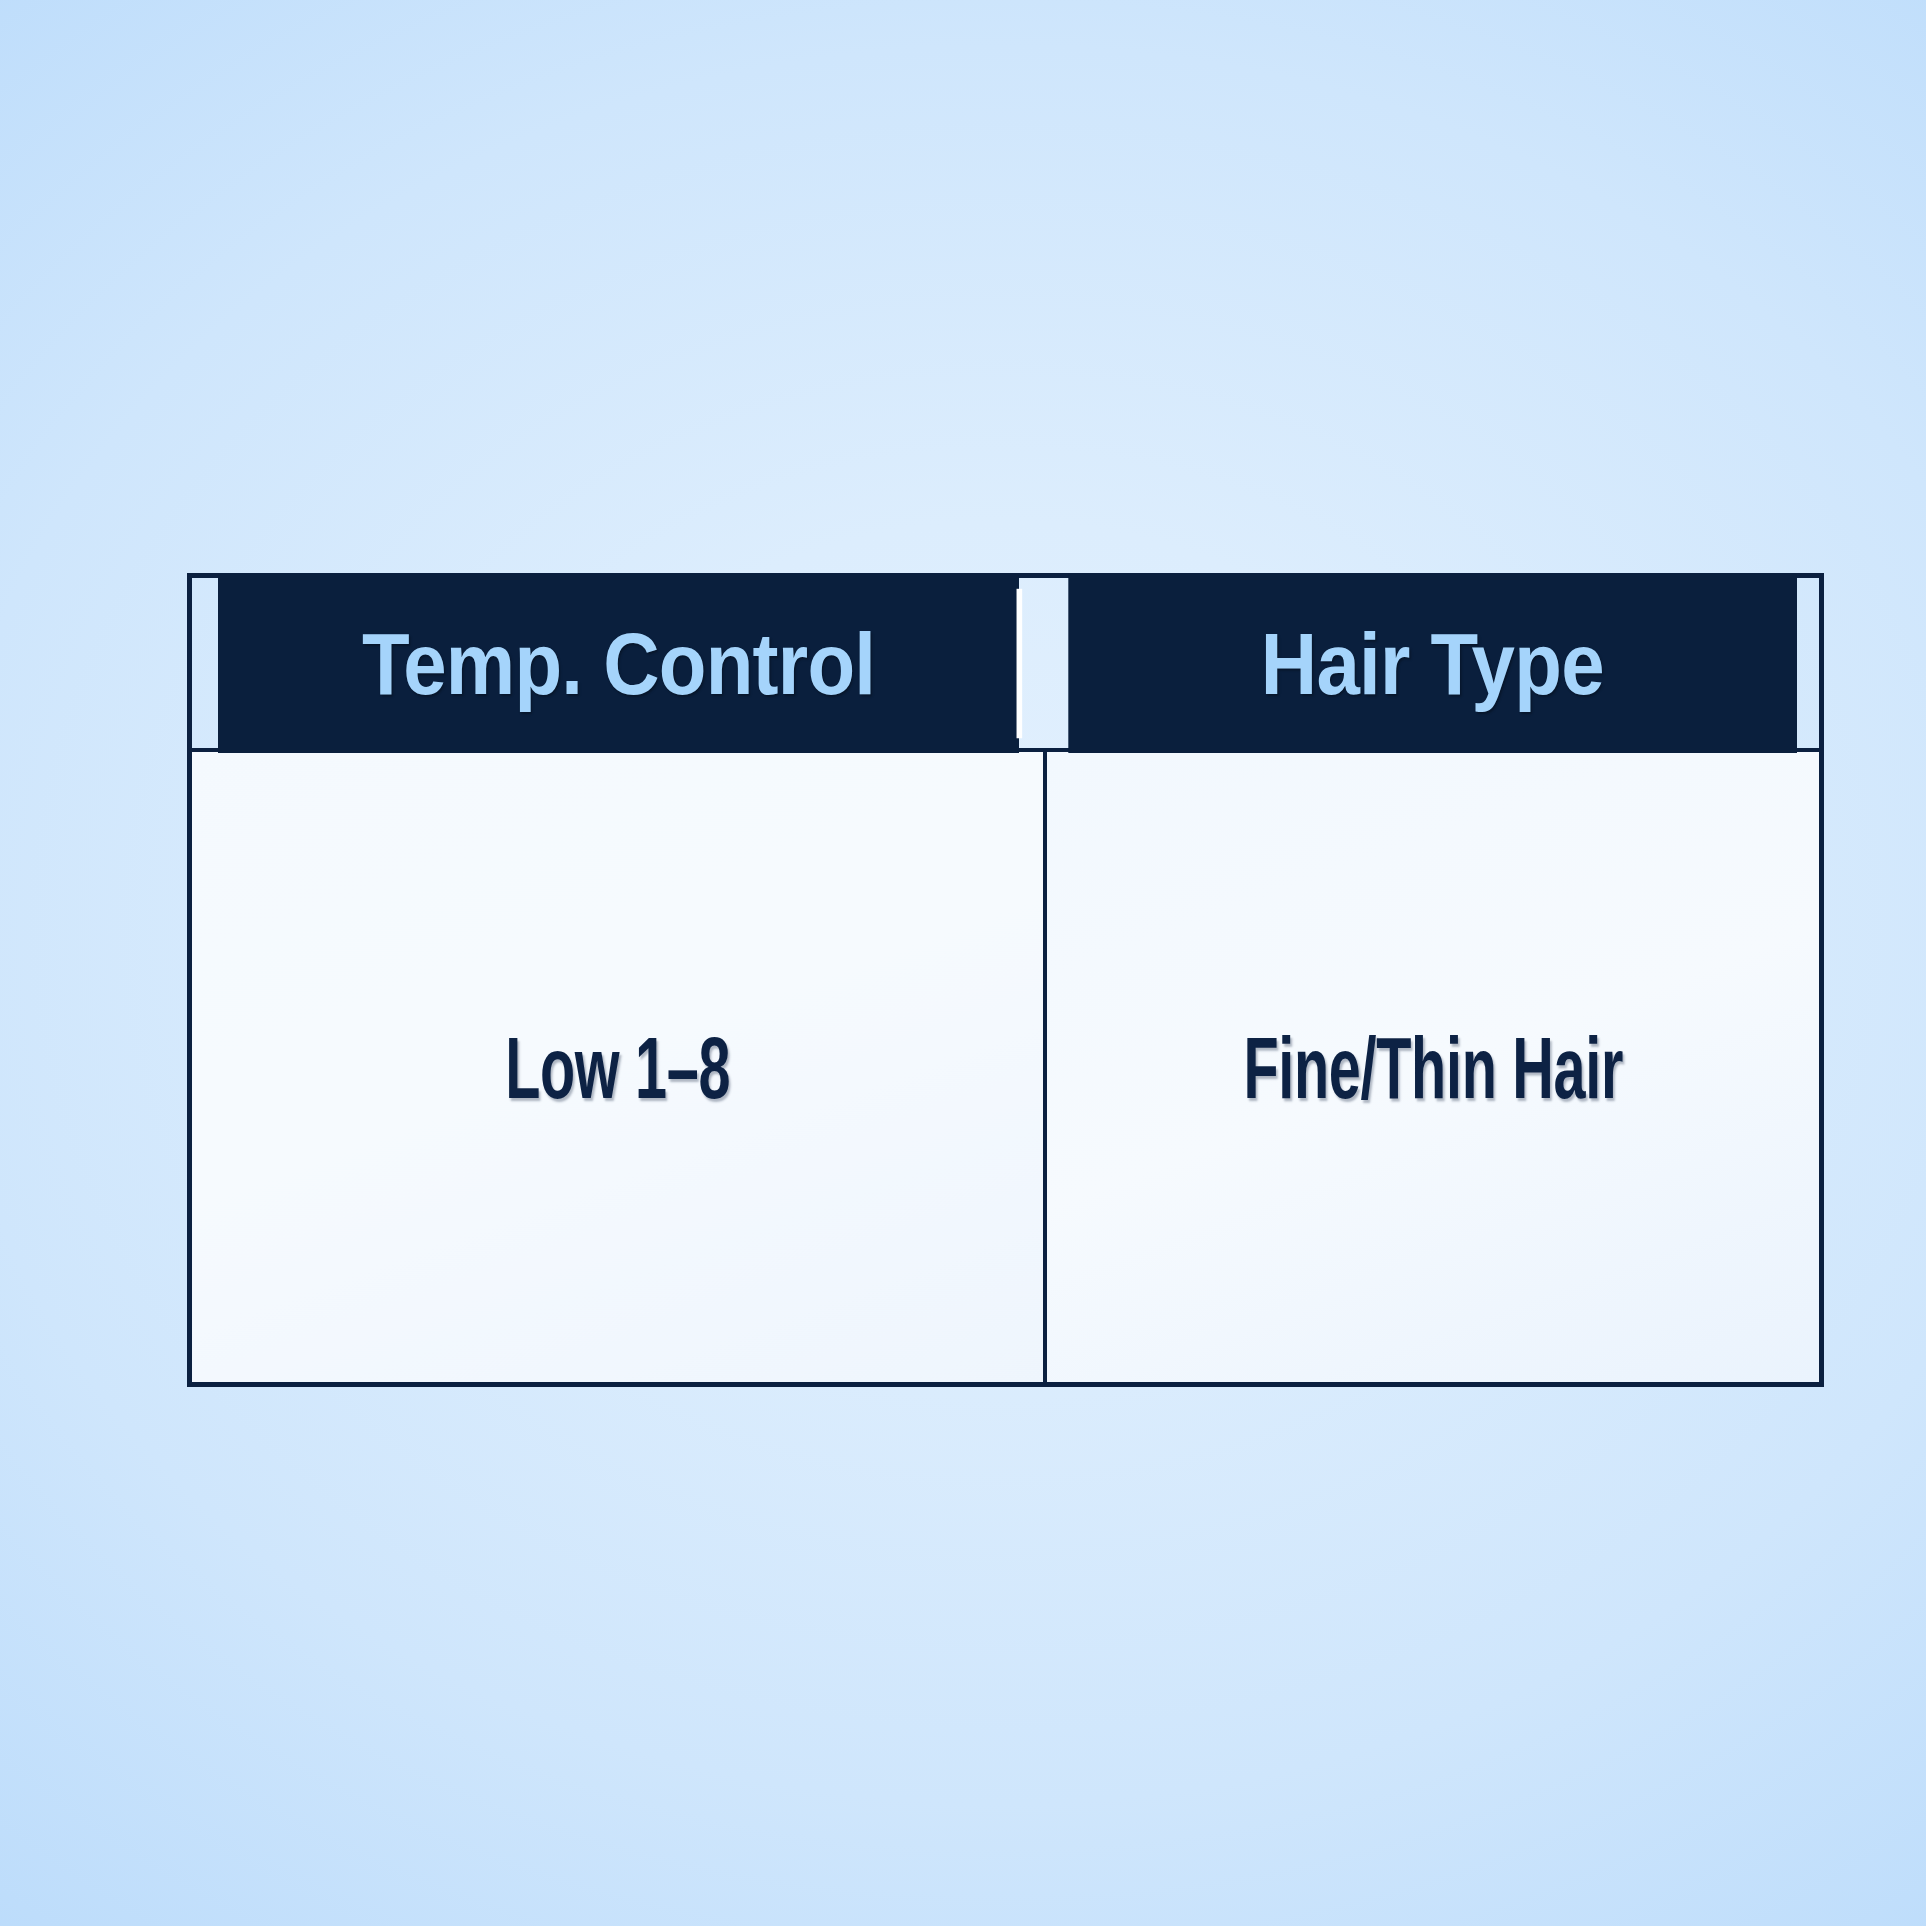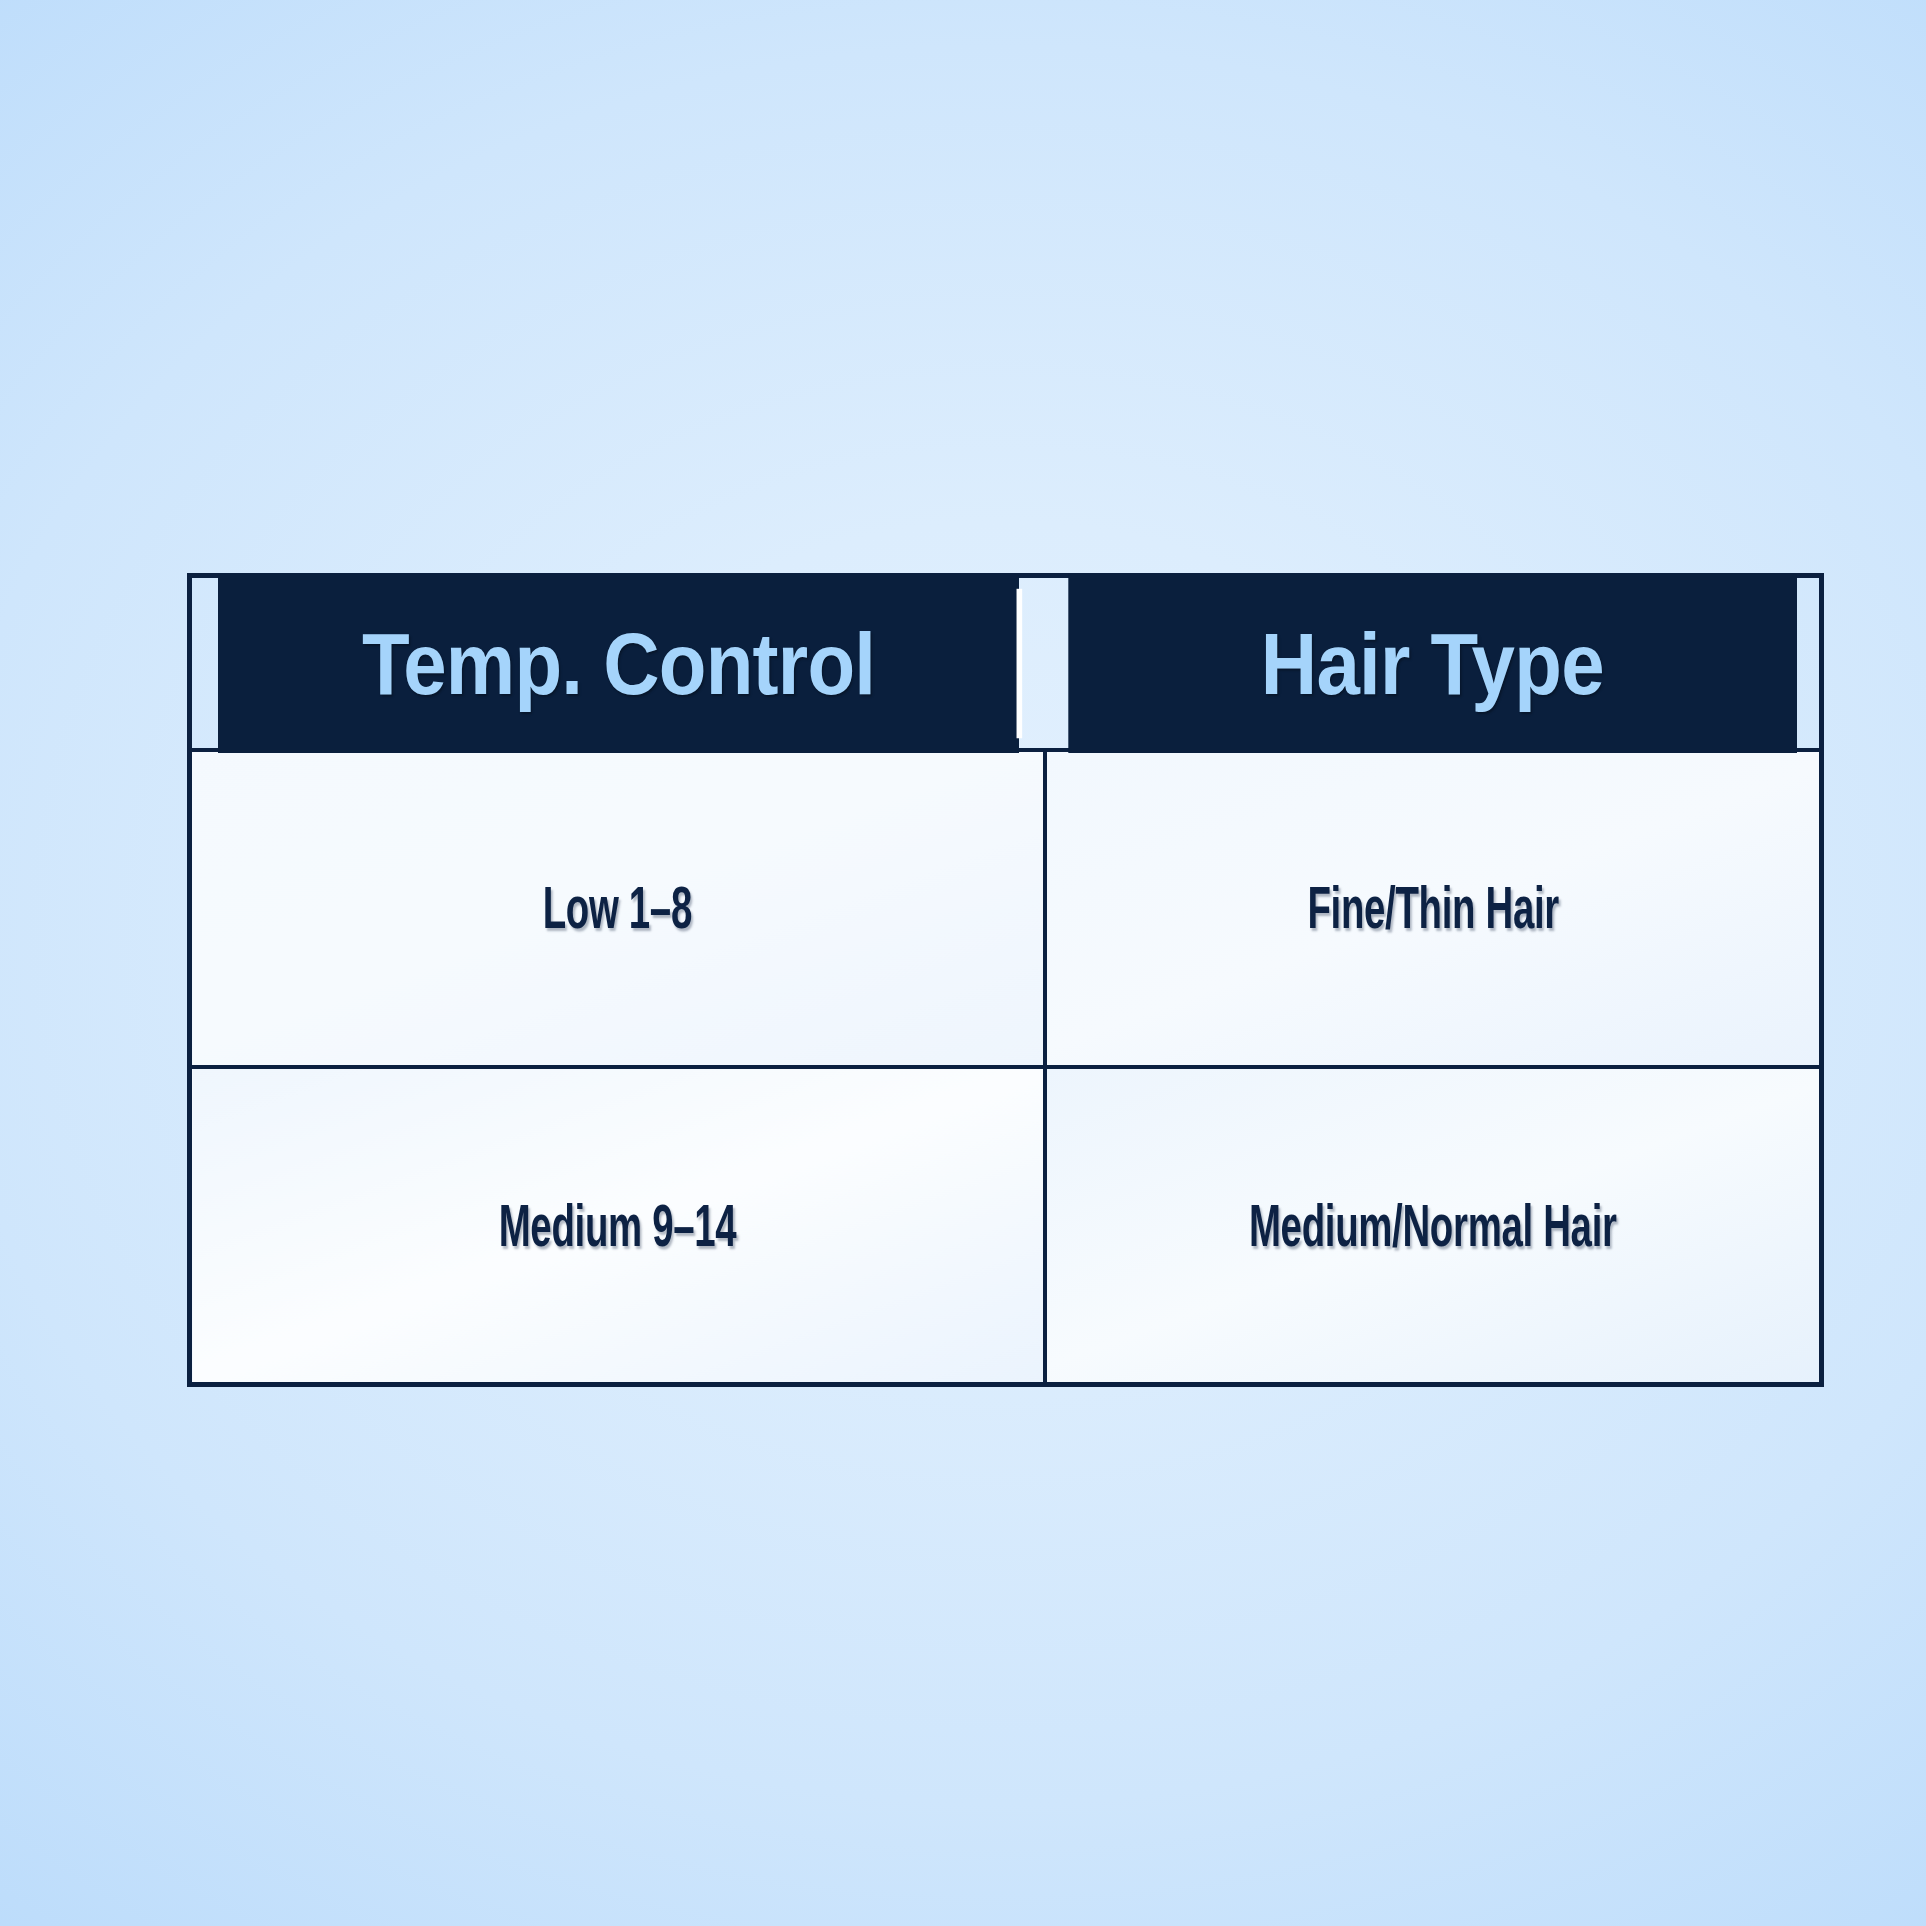--- a/index.html
+++ b/index.html
@@ -88,21 +88,21 @@
   
   tbody tr { height: 158px; }
 
   tbody td {
     text-align: center;
     vertical-align: middle;
     padding: 0 18.5px;
     border-top: 4.6px solid #0b2040;
     border-right: 4.6px solid #0b2040;
     color: #0d2244;
-    font-size: 48px;
+    font-size: 72px;
     font-weight: 700;
     line-height: 1.0;
     letter-spacing: -0.4px;
     white-space: nowrap;
   }
   tbody td:last-child { border-right: none; }
 
   tbody td .cell-txt {
     display: inline-block;
     transform: scale(0.80, 1.22);
@@ -145,26 +145,18 @@
 
       <tbody>
         <tr class="r0">
           <td>
             <span class="cell-txt">Low 1–8</span>
           </td>
           <td>
             <span class="cell-txt">Fine/Thin Hair</span>
           </td>
         </tr>
-        <tr class="r1">
-          <td>
-            <span class="cell-txt">Medium 9–14</span>
-          </td>
-          <td>
-            <span class="cell-txt">Medium/Normal Hair</span>
-          </td>
-        </tr>
       </tbody>
     </table>
   </div>
 
 </div>
 
 
 </body></html>

